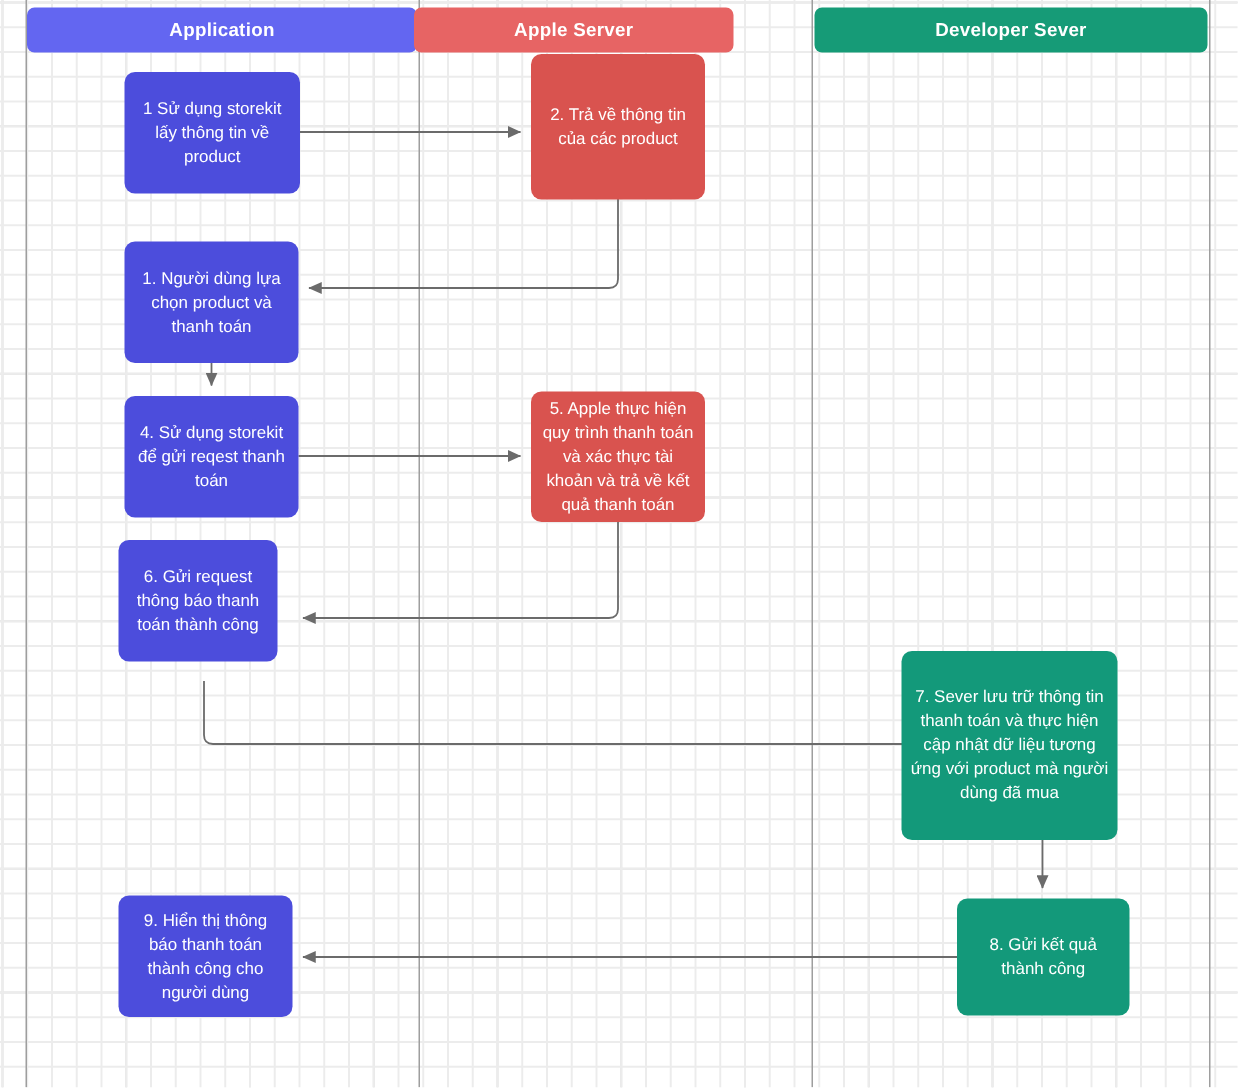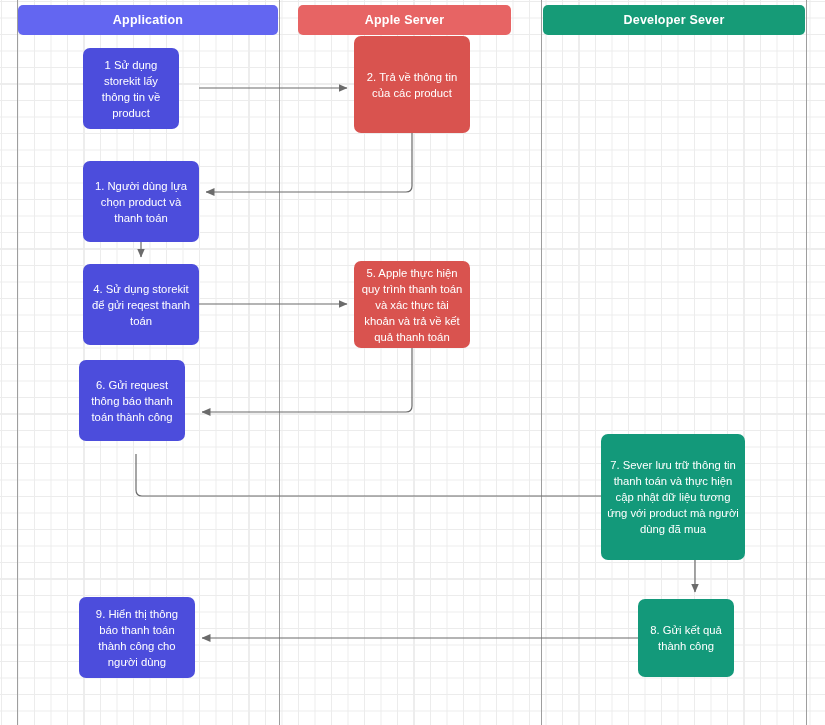--- a/index.html
+++ b/index.html
@@ -76,21 +76,21 @@
 <div id="canvas">
 
   <div class="lane-line" style="left:17px"></div>
   <div class="lane-line" style="left:279px"></div>
   <div class="lane-line" style="left:541px"></div>
   <div class="lane-line" style="left:806px"></div>
 
   <div class="lane-header" style="left:18px; top:5px; width:260px; background:#6366f1">
     <span>Application</span>
   </div>
-  <div class="lane-header" style="left:298px; top:5px; width:213px; background:#e76464">
+  <div class="lane-header" style="left:276px; top:5px; width:213px; background:#e76464">
     <span>Apple Server</span>
   </div>
   <div class="lane-header" style="left:543px; top:5px; width:262px; background:#169b77">
     <span>Developer Sever</span>
   </div>
 
   <svg id="edges" viewBox="0 0 825 725">
     <defs>
       <marker id="arrowR" markerWidth="9" markerHeight="8" refX="8.5" refY="4" orient="auto" markerUnits="userSpaceOnUse">
         <path d="M0,0 L9,4 L0,8 z" fill="#6b6b6b"></path>
@@ -101,21 +101,21 @@
       <path d="M 412 129 L 412 186 Q 412 192 406 192 L 206 192" marker-end="url(#arrowR)"></path>
       <path d="M 141 242 L 141 257" marker-end="url(#arrowR)"></path>
       <path d="M 199 304 L 347 304" marker-end="url(#arrowR)"></path>
       <path d="M 412 348 L 412 406 Q 412 412 406 412 L 202 412" marker-end="url(#arrowR)"></path>
       <path d="M 136 454 L 136 490 Q 136 496 142 496 L 616 496" marker-end="url(#arrowR)"></path>
       <path d="M 695 560 L 695 592" marker-end="url(#arrowR)"></path>
       <path d="M 638 638 L 202 638" marker-end="url(#arrowR)"></path>
     </g>
   </svg>
 
-  <div class="node" style="left:83px; top:48px; width:96px; height:81px; background:#4c4ddc">
+  <div class="node" style="left:83px; top:48px; width:117px; height:81px; background:#4c4ddc">
     <span>1 Sử  dụng storekit lấy thông tin về product</span>
   </div>
 
   <div class="node" style="left:354px; top:36px; width:116px; height:97px; background:#d9534f">
     <span>2. Trả về thông tin của các product</span>
   </div>
 
   <div class="node" style="left:83px; top:161px; width:116px; height:81px; background:#4c4ddc">
     <span>1. Người dùng lựa chọn product và thanh toán</span>
   </div>
@@ -129,21 +129,21 @@
   </div>
 
   <div class="node" style="left:79px; top:360px; width:106px; height:81px; background:#4c4ddc">
     <span>6. Gửi request thông báo thanh toán thành công</span>
   </div>
 
   <div class="node" style="left:601px; top:434px; width:144px; height:126px; background:#13997a">
     <span>7. Sever lưu trữ thông tin thanh toán và thực hiện cập nhật dữ liệu tương ứng với product mà người dùng đã mua</span>
   </div>
 
-  <div class="node" style="left:638px; top:599px; width:96px; height:78px; background:#13997a">
+  <div class="node" style="left:638px; top:599px; width:115px; height:78px; background:#13997a">
     <span>8. Gửi kết quả thành công</span>
   </div>
 
   <div class="node" style="left:79px; top:597px; width:116px; height:81px; background:#4c4ddc">
     <span>9. Hiển thị thông báo thanh toán thành công cho người dùng</span>
   </div>
 
 </div>
 
 </body></html>

